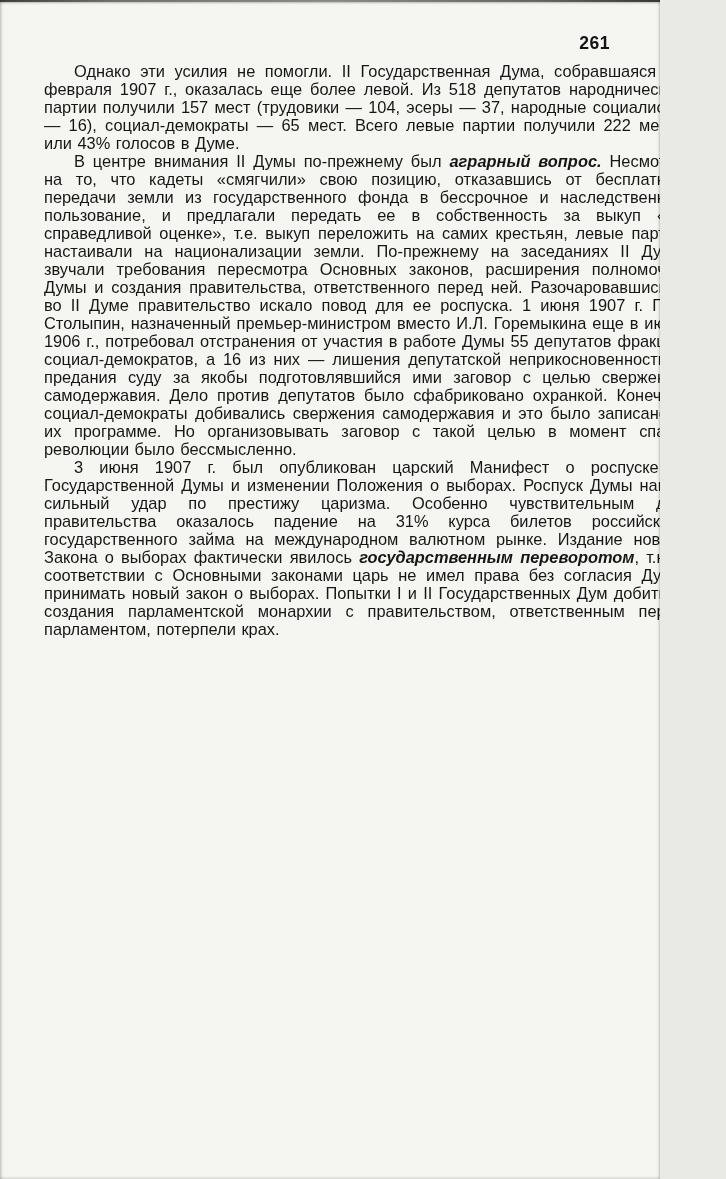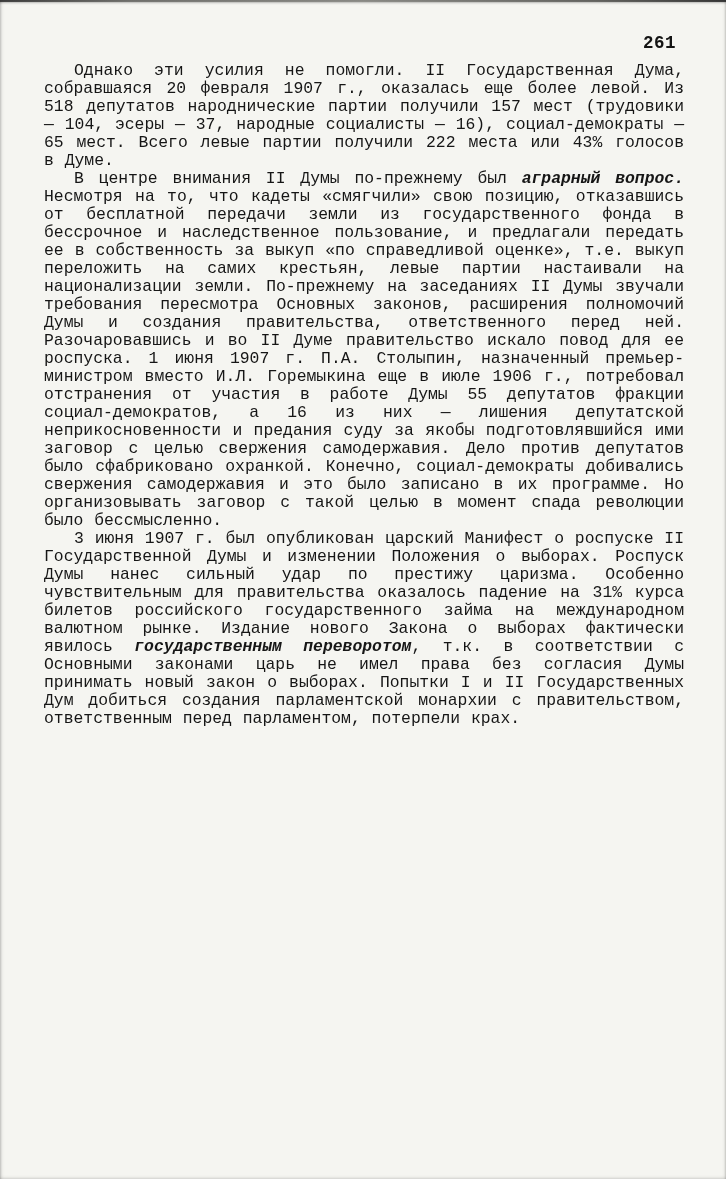--- a/index.html
+++ b/index.html
@@ -2,25 +2,25 @@
 <html lang="ru"><head>
 <meta charset="utf-8">
 <style>
   html, body {
     margin: 0;
     padding: 0;
     background: #e9e9e6;
   }
   .page {
     position: relative;
-    width: 726px;
+    width: 660px;
     height: 1179px;
     margin: 0;
     background: #f5f5f1;
-    font-family: Liberation Mono, monospace;
+    font-family: Liberation Sans, sans-serif;
     color: #151515;
     overflow: hidden;
     box-sizing: border-box;
     
     box-shadow:
       inset 0 3px 3px -1px rgba(20,20,20,0.55),
       inset 2px 0 4px -2px rgba(20,20,20,0.25),
       inset -2px 0 4px -2px rgba(20,20,20,0.18),
       inset 0 -2px 4px -2px rgba(20,20,20,0.15);
   }

